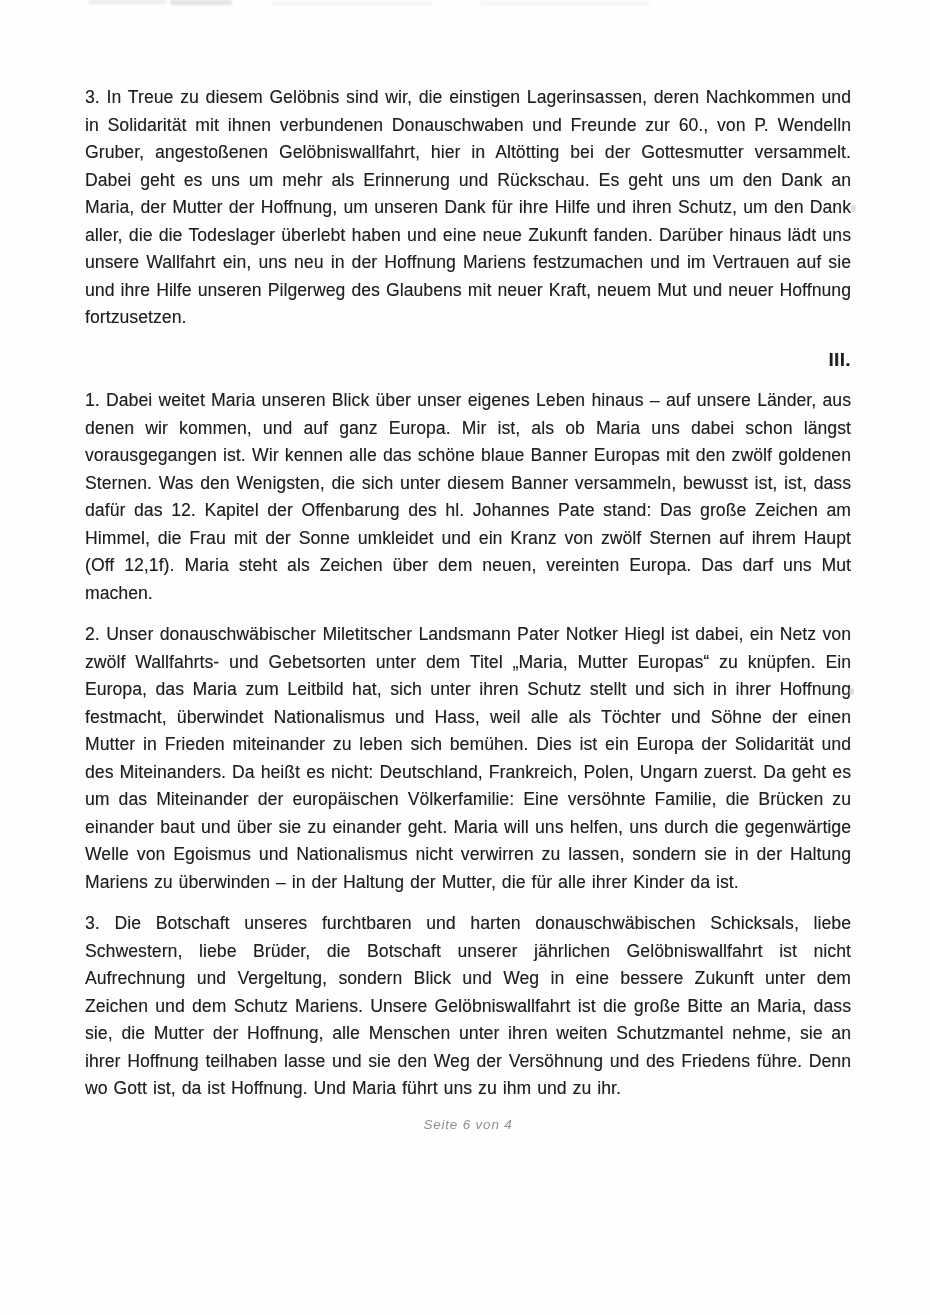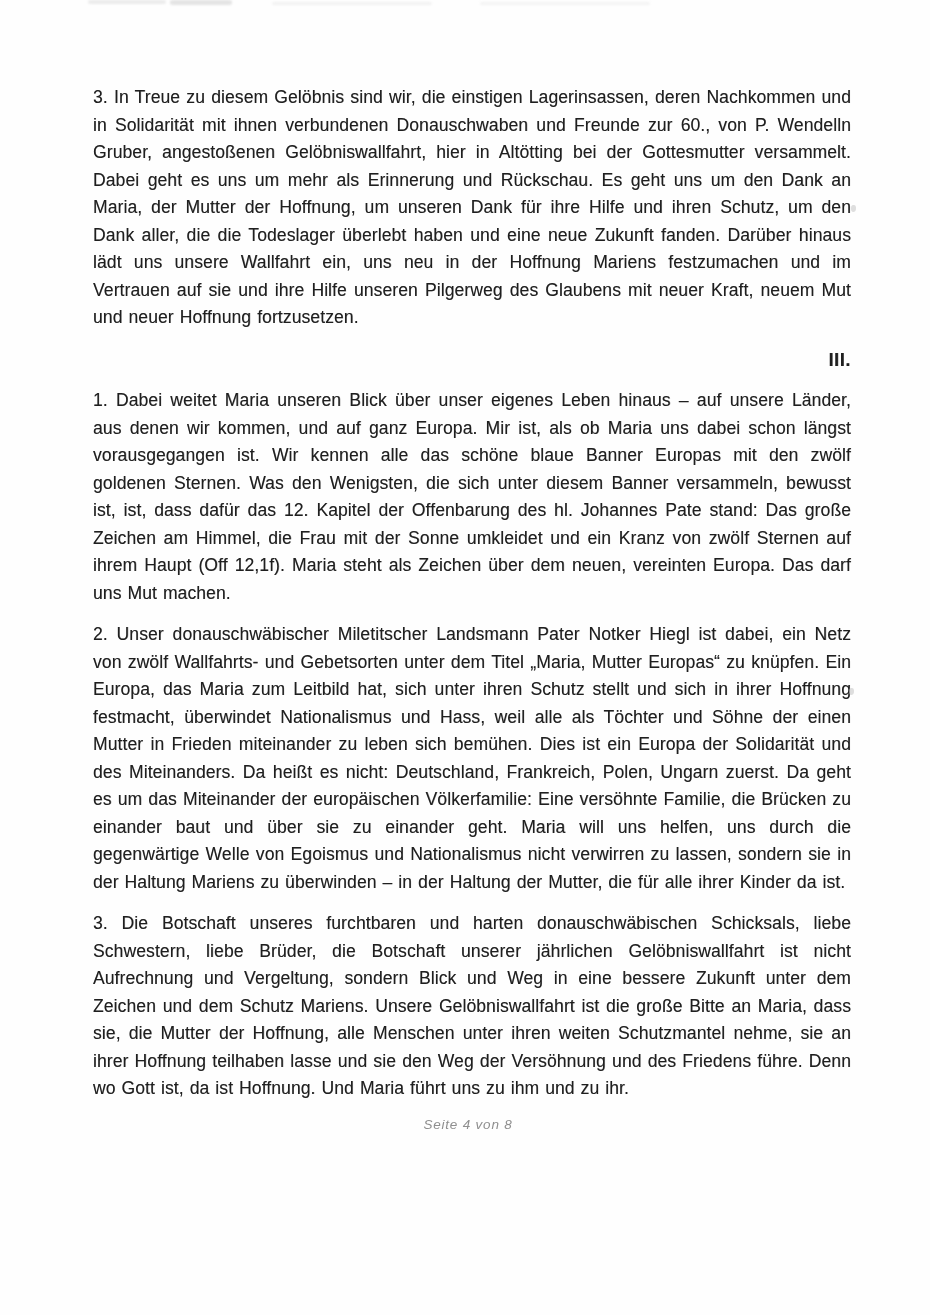--- a/index.html
+++ b/index.html
@@ -44,21 +44,21 @@
     position: absolute;
     left: 85px;
     top: 84px;
     width: 766px;
     color: #1f1f1f;
     
     text-shadow: 0.3px 0 0 rgba(35,35,35,0.45);
     filter: blur(0.15px);
   }
   .content p {
-    margin: 0 0 14px 8px;
+    margin: 0 0 14px 0;
     font-size: 17.5px;
     line-height: 27.5px;
     text-align: justify;
     letter-spacing: 0.1px;
     word-spacing: 1px;
   }
   .section-heading {
     margin: 0 0 14px 0;
     font-size: 18.5px;
     line-height: 27.5px;
@@ -91,19 +91,19 @@
     <p>3. In Treue zu diesem Gelöbnis sind wir, die einstigen Lagerinsassen, deren Nachkommen und in Solidarität mit ihnen verbundenen Donauschwaben und Freunde zur 60., von P. Wendelln Gruber, angestoßenen Gelöbniswallfahrt, hier in Altötting bei der Gottesmutter versammelt. Dabei geht es uns um mehr als Erinnerung und Rückschau. Es geht uns um den Dank an Maria, der Mutter der Hoffnung, um unseren Dank für ihre Hilfe und ihren Schutz, um den Dank aller, die die Todeslager überlebt haben und eine neue Zukunft fanden. Darüber hinaus lädt uns unsere Wallfahrt ein, uns neu in der Hoffnung Mariens festzumachen und im Vertrauen auf sie und ihre Hilfe unseren Pilgerweg des Glaubens mit neuer Kraft, neuem Mut und neuer Hoffnung fortzusetzen.</p>
 
     <div class="section-heading">III.</div>
 
     <p>1. Dabei weitet Maria unseren Blick über unser eigenes Leben hinaus – auf unsere Länder, aus denen wir kommen, und auf ganz Europa. Mir ist, als ob Maria uns dabei schon längst vorausgegangen ist. Wir kennen alle das schöne blaue Banner Europas mit den zwölf goldenen Sternen. Was den Wenigsten, die sich unter diesem Banner versammeln, bewusst ist, ist, dass dafür das 12. Kapitel der Offenbarung des hl. Johannes Pate stand: Das große Zeichen am Himmel, die Frau mit der Sonne umkleidet und ein Kranz von zwölf Sternen auf ihrem Haupt (Off 12,1f). Maria steht als Zeichen über dem neuen, vereinten Europa. Das darf uns Mut machen.</p>
 
     <p>2. Unser donauschwäbischer Miletitscher Landsmann Pater Notker Hiegl ist dabei, ein Netz von zwölf Wallfahrts- und Gebetsorten unter dem Titel „Maria, Mutter Europas“ zu knüpfen. Ein Europa, das Maria zum Leitbild hat, sich unter ihren Schutz stellt und sich in ihrer Hoffnung festmacht, überwindet Nationalismus und Hass, weil alle als Töchter und Söhne der einen Mutter in Frieden miteinander zu leben sich bemühen. Dies ist ein Europa der Solidarität und des Miteinanders. Da heißt es nicht: Deutschland, Frankreich, Polen, Ungarn zuerst. Da geht es um das Miteinander der europäischen Völkerfamilie: Eine versöhnte Familie, die Brücken zu einander baut und über sie zu einander geht. Maria will uns helfen, uns durch die gegenwärtige Welle von Egoismus und Nationalismus nicht verwirren zu lassen, sondern sie in der Haltung Mariens zu überwinden – in der Haltung der Mutter, die für alle ihrer Kinder da ist.</p>
 
     <p>3. Die Botschaft unseres furchtbaren und harten donauschwäbischen Schicksals, liebe Schwestern, liebe Brüder, die Botschaft unserer jährlichen Gelöbniswallfahrt ist nicht Aufrechnung und Vergeltung, sondern Blick und Weg in eine bessere Zukunft unter dem Zeichen und dem Schutz Mariens. Unsere Gelöbniswallfahrt ist die große Bitte an Maria, dass sie, die Mutter der Hoffnung, alle Menschen unter ihren weiten Schutzmantel nehme, sie an ihrer Hoffnung teilhaben lasse und sie den Weg der Versöhnung und des Friedens führe. Denn wo Gott ist, da ist Hoffnung. Und Maria führt uns zu ihm und zu ihr.</p>
 
-    <div class="page-footer">Seite 4 von 8</div>
+    <div class="page-footer">Seite 6 von 4</div>
   </div>
 
   <div class="speck speck1"></div>
   <div class="speck speck2"></div>
 
 </div>
 
 </body></html>

